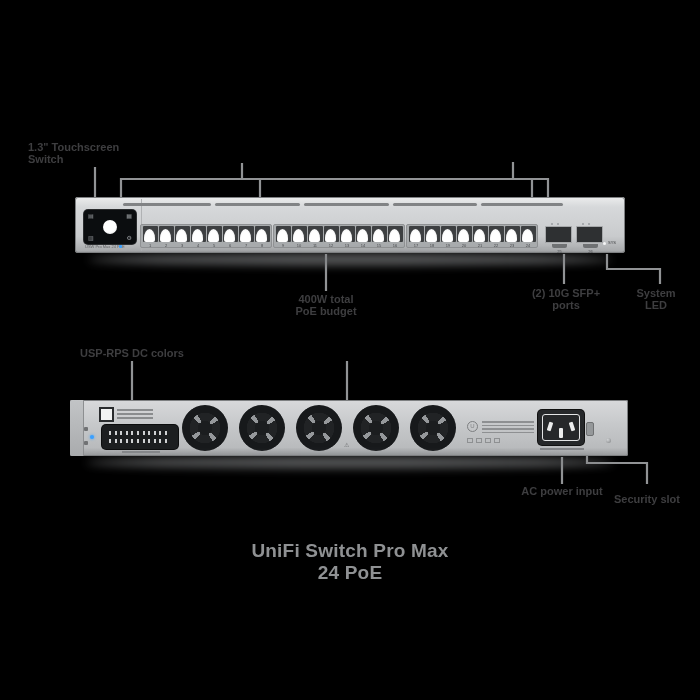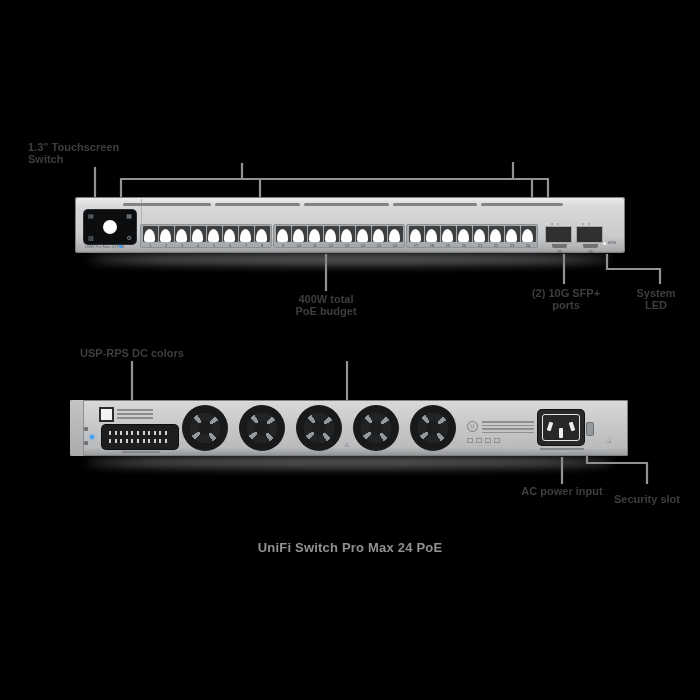--- a/index.html
+++ b/index.html
@@ -8,21 +8,21 @@
     --tray:#a8abad; --slot:#3d3f41; --accent:#3aa0ff;
   }
   *{margin:0;padding:0;box-sizing:border-box;}
   html,body{background:#000;}
   .stage{position:relative;width:700px;height:700px;background:var(--bg);overflow:hidden;
          font-family:"Liberation Sans", sans-serif;}
   svg.callouts{position:absolute;left:0;top:0;pointer-events:none;}
   .callout-label{position:absolute;color:var(--label);font-size:11px;line-height:12px;font-weight:bold;}
   .callout-label.center{text-align:center;}
   .diagram-title{position:absolute;left:240px;top:540px;width:220px;text-align:center;
-                 color:var(--title);font-size:13px;font-weight:bold;letter-spacing:.2px;}
+                 color:var(--title);font-size:19px;font-weight:bold;letter-spacing:.2px;}
   
   .front{position:absolute;left:75px;top:197px;width:550px;height:56px;border-radius:3px;
          background:linear-gradient(#eceded,#d6d8da 18%,#c9cbcd 70%,#a9abad 96%,#8f9193);
          box-shadow:0 0 0 1px #7e8082 inset;}
   .front-shadow{position:absolute;left:88px;top:254px;width:524px;height:11px;border-radius:50%;
                 background:#7c7e80;filter:blur(5px);opacity:.75;}
   .rear-shadow{position:absolute;left:86px;top:457px;width:528px;height:11px;border-radius:50%;
                background:#7c7e80;filter:blur(5px);opacity:.75;}
   .ether-bar{position:absolute;top:6px;height:3px;background:#818385;border-radius:2px;}
   .display{position:absolute;left:9px;top:13px;width:52px;height:34px;background:#0b0d0f;

